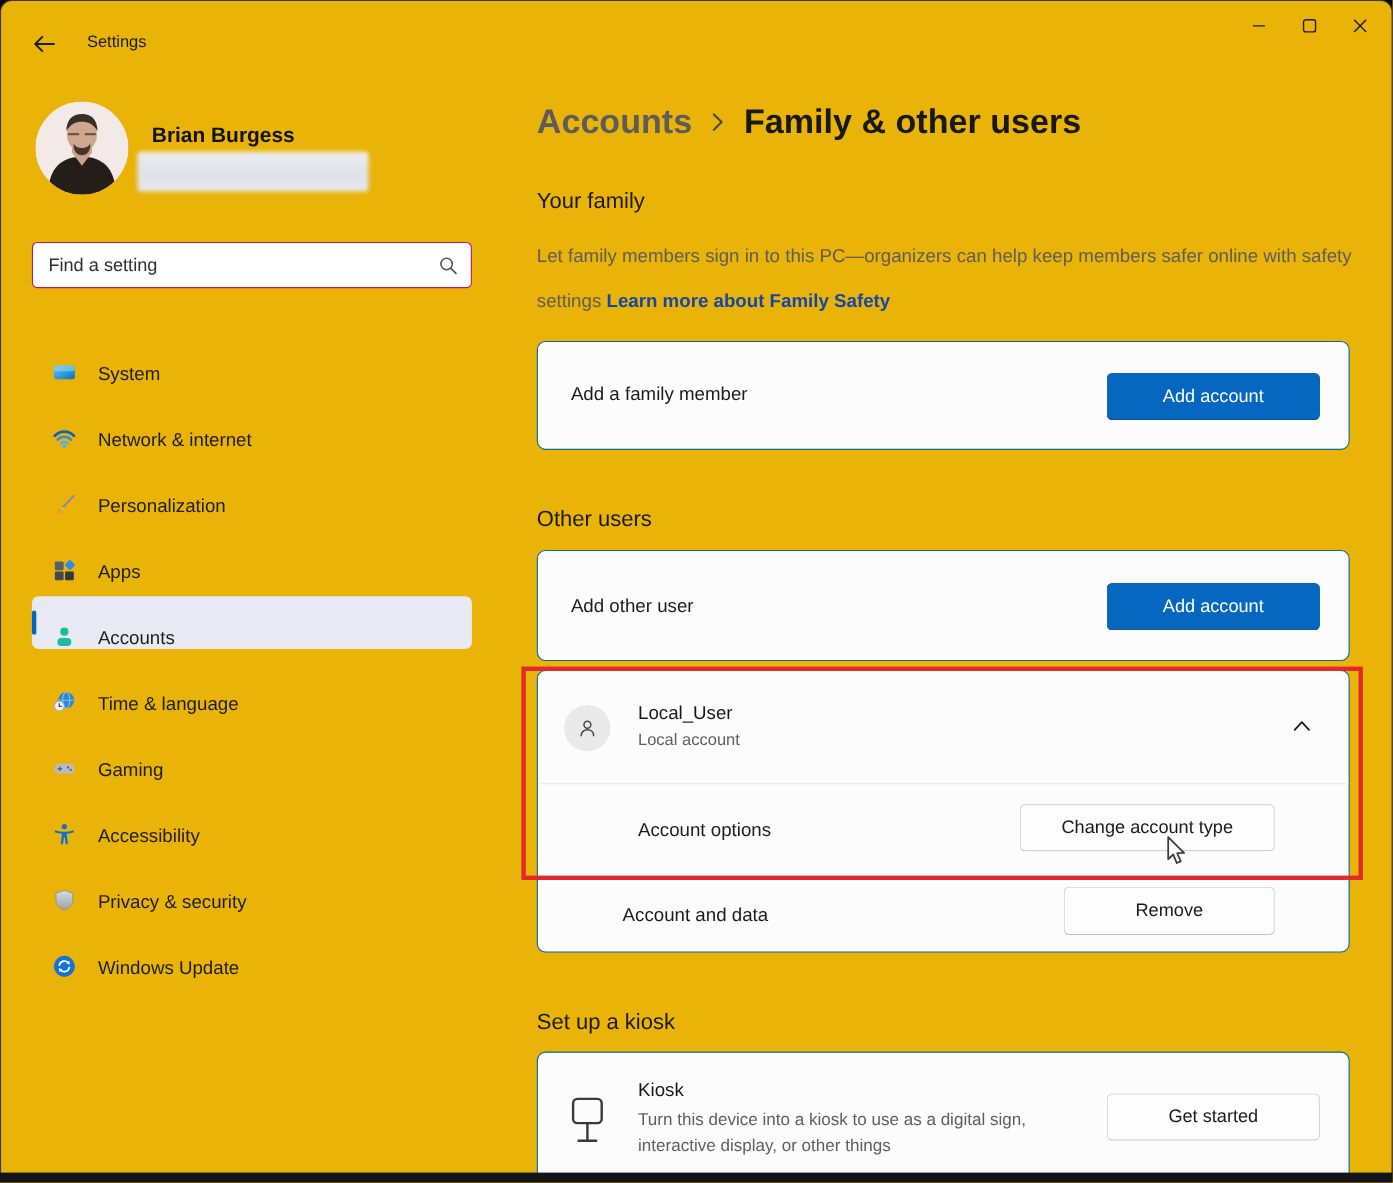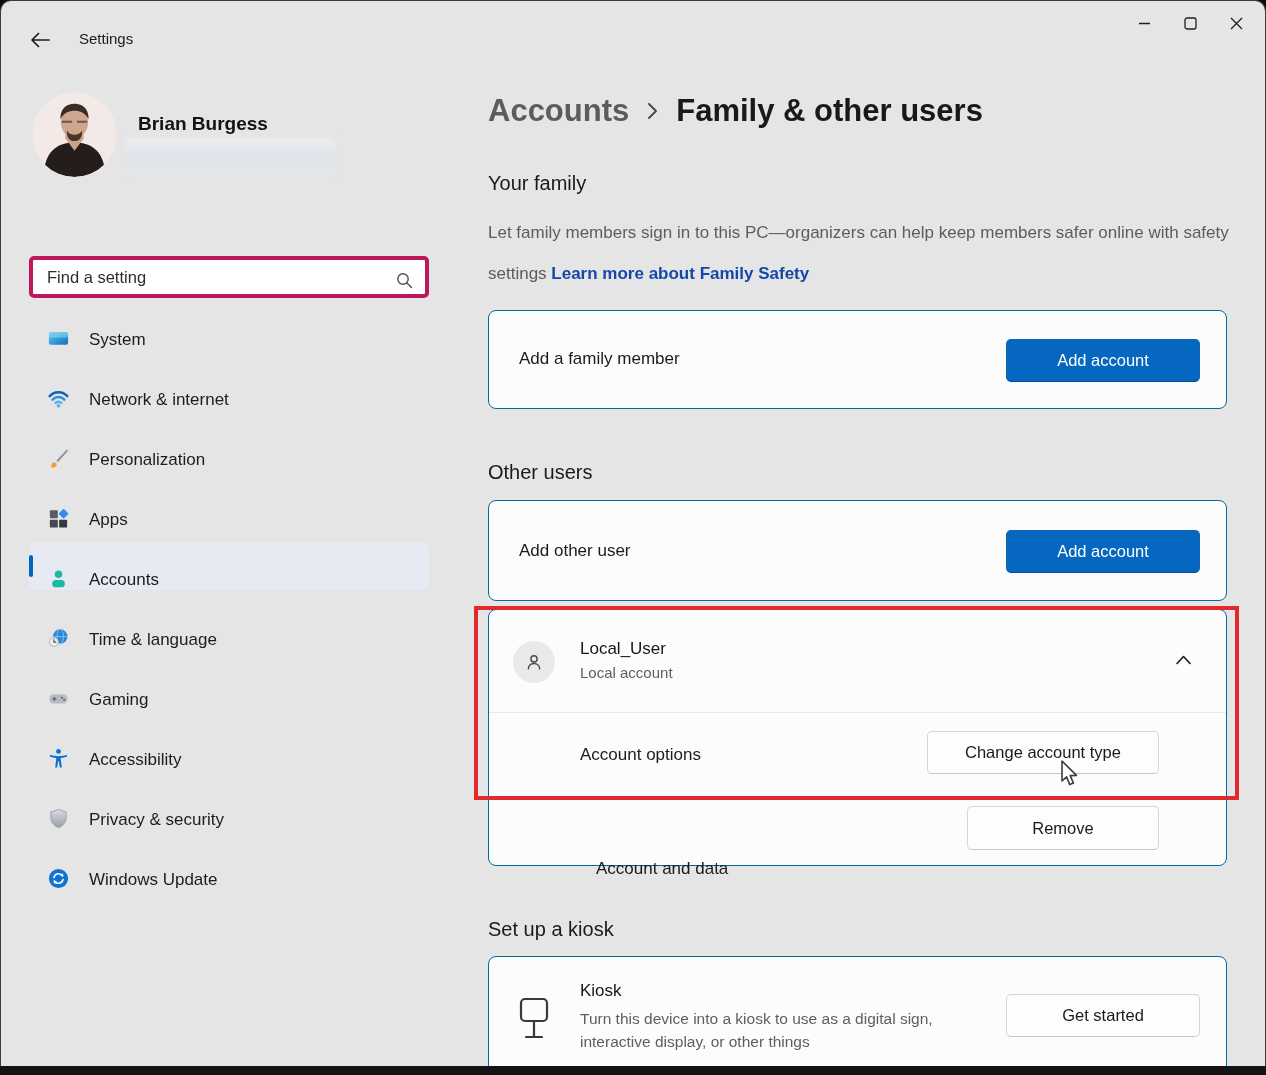--- a/index.html
+++ b/index.html
@@ -7,21 +7,21 @@
   body {
     background:#0b0b0d;
     font-family:"Liberation Sans", sans-serif;
     position:relative;
     overflow:hidden;
     -webkit-font-smoothing:antialiased;
   }
   .window {
     position:absolute; left:1px; top:1px;
     width:1264px; height:1066px;
-    background:#e5e5e5;
+    background:#eab308;
     border-radius:10px 10px 0 0;
     box-shadow:0 0 0 1px #3a3a40;
     overflow:hidden;
   }
 
   
   .titlebar { position:absolute; left:0; top:0; right:0; height:56px; }
   .back-btn {
     position:absolute; left:24px; top:24px; width:30px; height:30px;
     display:flex; align-items:center; justify-content:center; border-radius:5px; cursor:pointer;
@@ -36,21 +36,21 @@
     border-radius:50%; overflow:hidden;
   }
   .profile-name { position:absolute; left:137px; top:112px; font-size:19px; font-weight:700; color:#121212; }
   .profile-blur {
     position:absolute; left:124px; top:137px; width:210px; height:36px;
     background:linear-gradient(180deg,#eceef2 0%,#dfe2e8 55%,#e6e8ee 100%);
     border-radius:3px; filter:blur(2px);
   }
   .searchbox {
     position:absolute; left:28px; top:219px; width:400px; height:42px;
-    background:#ffffff; border:4px solid #be185d; border-radius:5px;margin-top:36px;
+    background:#ffffff; border:1px solid #be185d; border-radius:5px;
   }
   .searchbox input {
     width:100%; height:100%; border:none; outline:none; background:transparent;
     font-family:"Liberation Sans", sans-serif; font-size:16.5px; color:#1b1b1b; padding:0 40px 0 14px;
   }
   .searchbox input::placeholder { color:#2e2e2e; opacity:1; }
   .search-ic { position:absolute; right:12px; top:12px; }
 
   .nav { position:absolute; left:28px; top:301px; width:400px; }
   .nav-item {
@@ -345,21 +345,21 @@
     </div>
     <div class="divider" style="top:102px;"></div>
 
     <div style="position:absolute; left:0; top:103px; width:100%; height:85px;">
       <div class="card-row-label" style="position:absolute; left:91px; top:32px;">Account options</div>
       <div class="btn-secondary" style="right:67px; top:18px; width:232px; height:43px;">Change account type</div>
     </div>
     <div class="divider" style="top:188px;"></div>
 
     <div style="position:absolute; left:0; top:189px; width:100%; height:67px;">
-      <div class="card-row-label" style="position:absolute; left:107px; top:23px;margin-top:37px;">Account and data</div>
+      <div class="card-row-label" style="position:absolute; left:77px; top:23px;">Account and data</div>
       <div class="btn-secondary" style="right:67px; top:7px; width:192px; height:44px;">Remove</div>
     </div>
   </div>
 
   <div class="sec-heading" style="top:917px;">Set up a kiosk</div>
 
   <div class="card" style="top:955px; height:120px;">
     <svg style="position:absolute; left:29px; top:40px;" width="32" height="46" viewBox="0 0 32 46">
       <rect x="3" y="2" width="26" height="22" rx="4" fill="none" stroke="#3a3a3a" stroke-width="2.2"></rect>
       <path d="M16 24 V40" stroke="#3a3a3a" stroke-width="2.2"></path>

